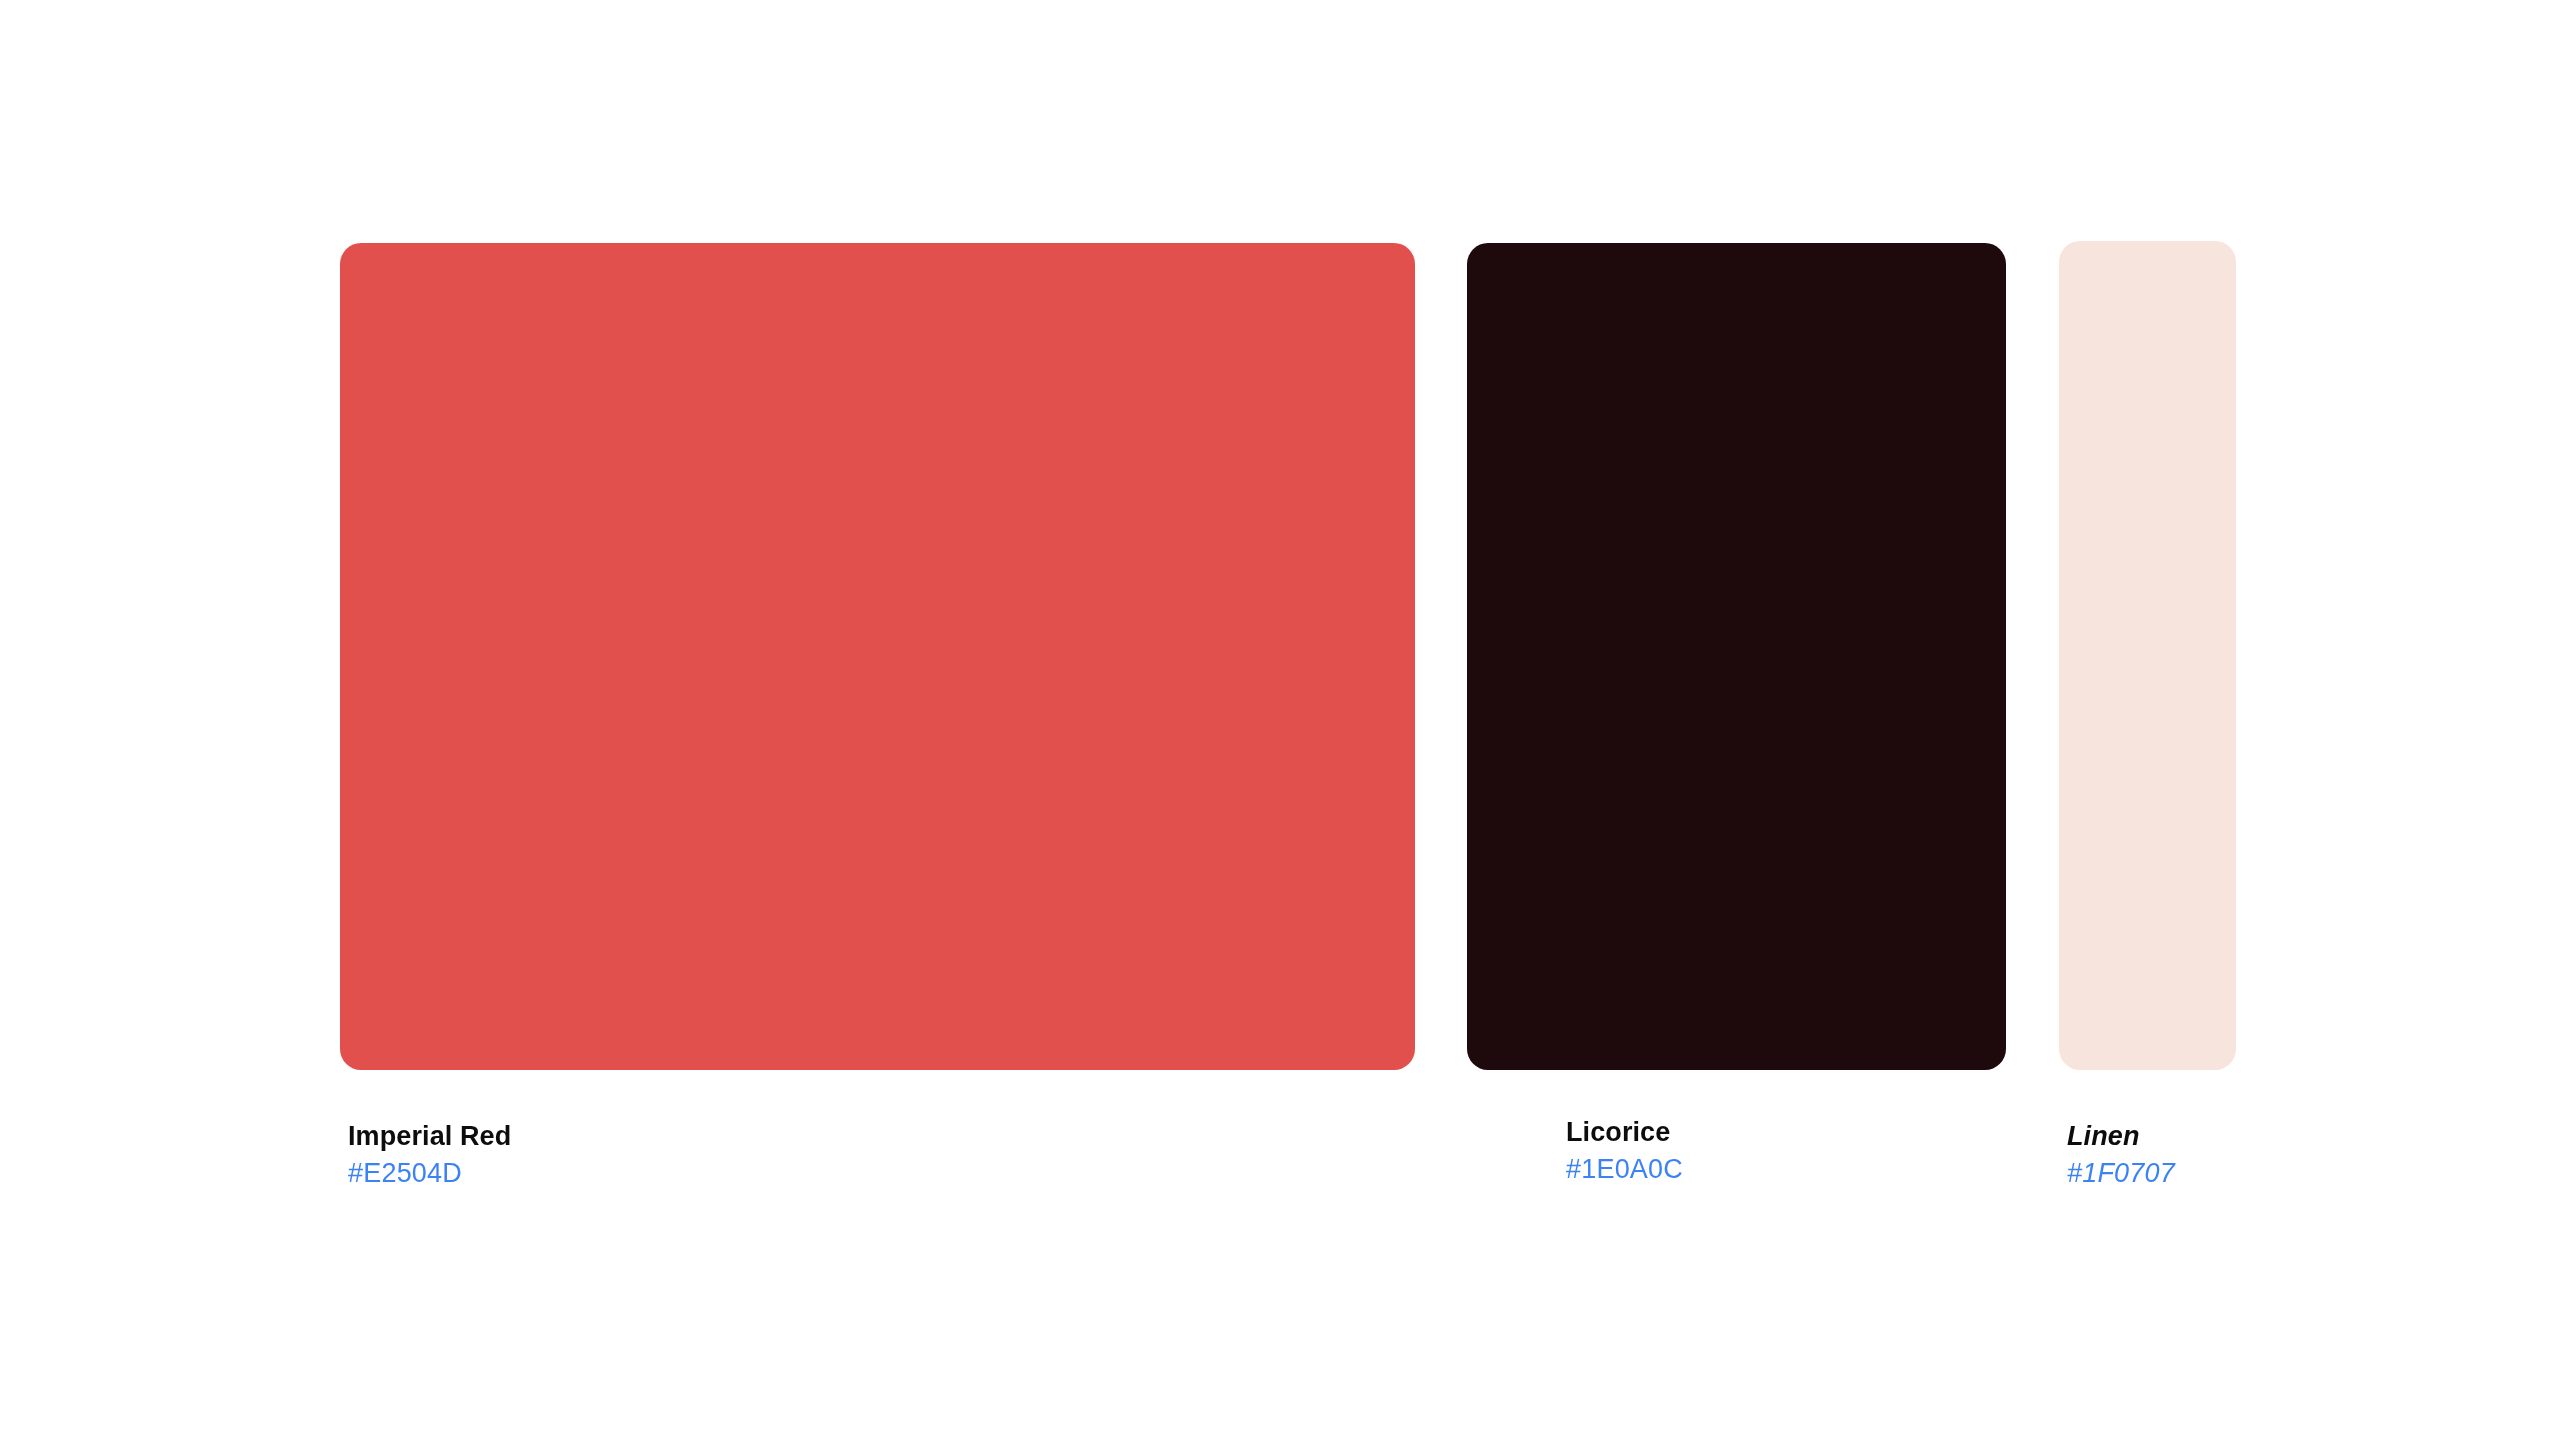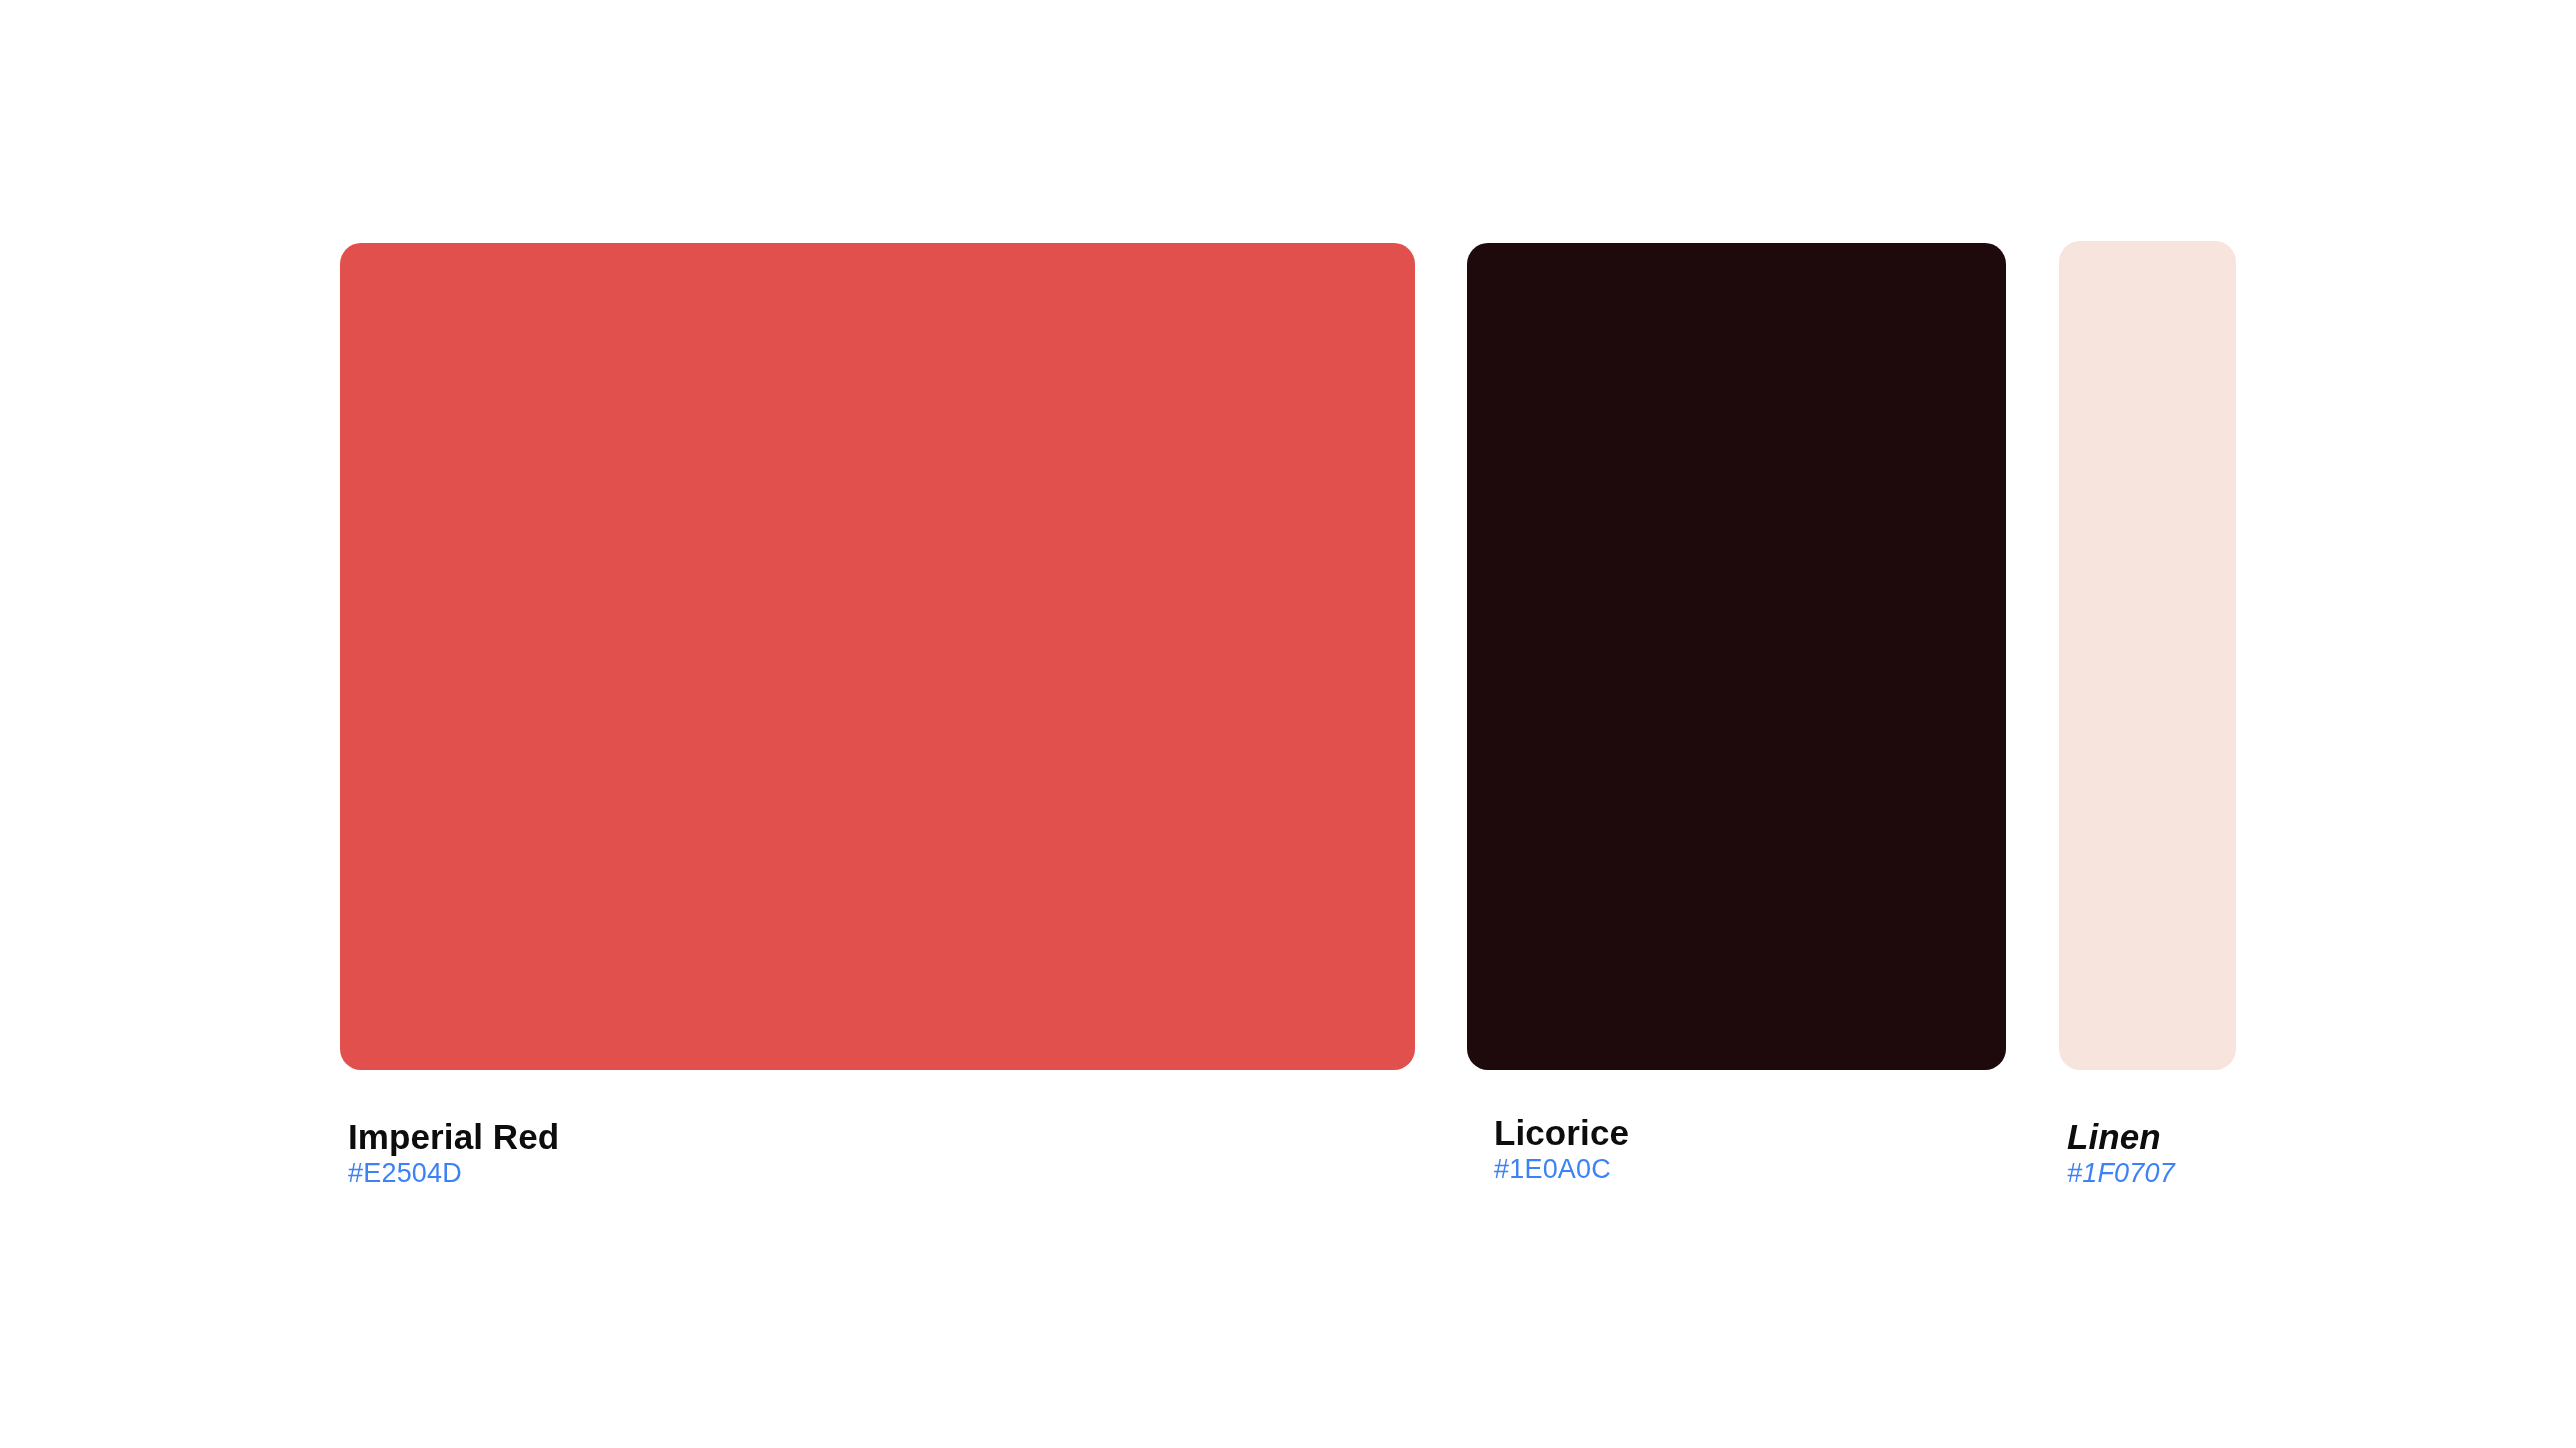--- a/index.html
+++ b/index.html
@@ -35,21 +35,21 @@
   }
 
   .swatch-caption {
     position: absolute;
     white-space: nowrap;
     color: #111111;
   }
 
   .swatch-name {
     display: block;
-    font-size: 35px;
+    font-size: 27px;
     font-weight: bold;
     line-height: 37px;
     letter-spacing: 0.1px;
     color: #0d0d0d;
   }
 
   .swatch-hex {
     display: block;
     font-size: 27px;
     font-weight: normal;
@@ -71,21 +71,21 @@
   }
 
   
   #chip-licorice {
     left: 1467px;
     top: 243px;
     width: 539px;
     height: 827px;
   }
   #caption-licorice {
-    left: 1494px;
+    left: 1566px;
     top: 1114px;
   }
 
   
   #chip-linen {
     left: 2059px;
     top: 241px;
     width: 177px;
     height: 829px;
   }

